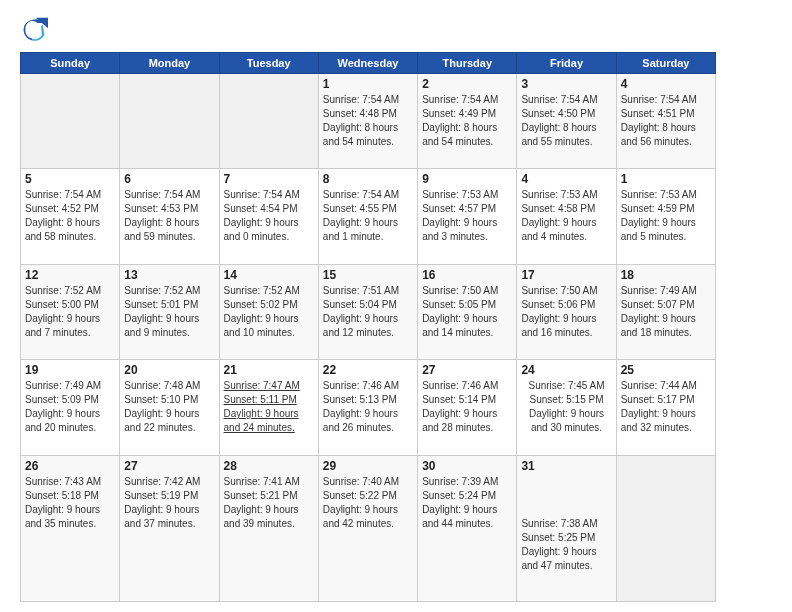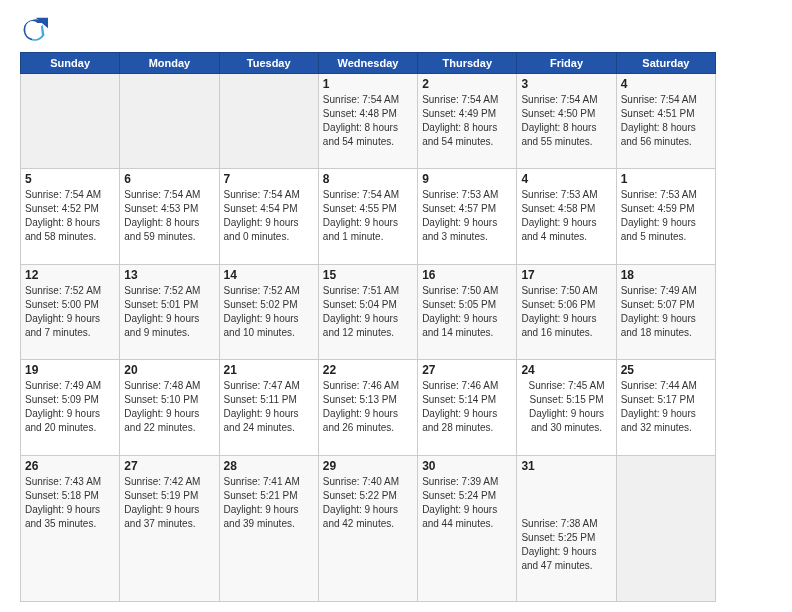--- a/index.html
+++ b/index.html
@@ -286,21 +286,21 @@
           </td>
           <td>
             <span class="day-number">20</span>
             <div class="day-info" style="white-space: pre-line;">Sunrise: 7:48 AM
 Sunset: 5:10 PM
 Daylight: 9 hours
 and 22 minutes.</div>
           </td>
           <td>
             <span class="day-number">21</span>
-            <div class="day-info" style="white-space: pre-line;">Sunrise: 7:47 AM
+            <div class="day-info" style="white-space: pre-line; text-decoration: underline;">Sunrise: 7:47 AM
 Sunset: 5:11 PM
 Daylight: 9 hours
 and 24 minutes.</div>
           </td>
           <td>
             <span class="day-number">22</span>
             <div class="day-info" style="white-space: pre-line;">Sunrise: 7:46 AM
 Sunset: 5:13 PM
 Daylight: 9 hours
 and 26 minutes.</div>

